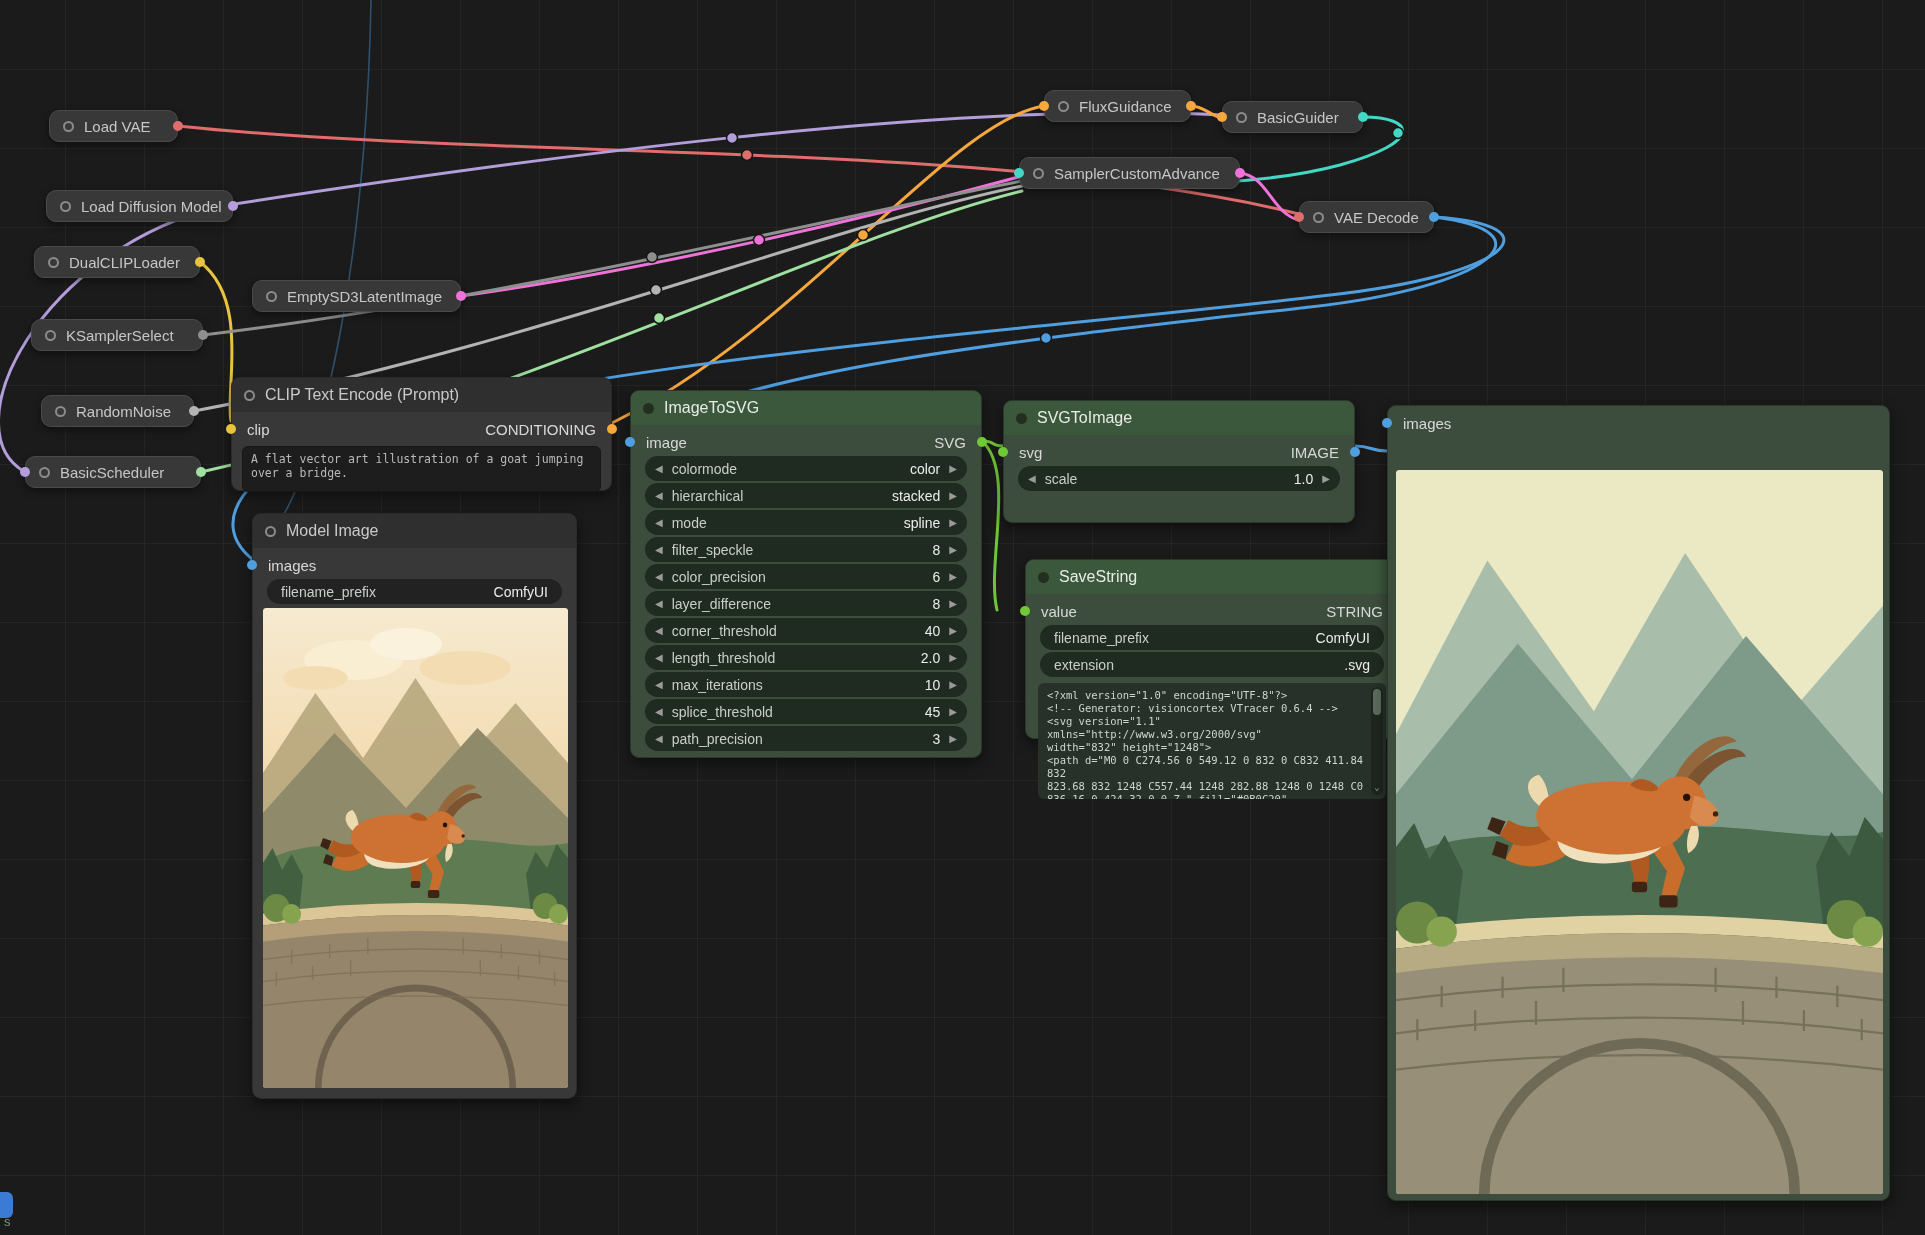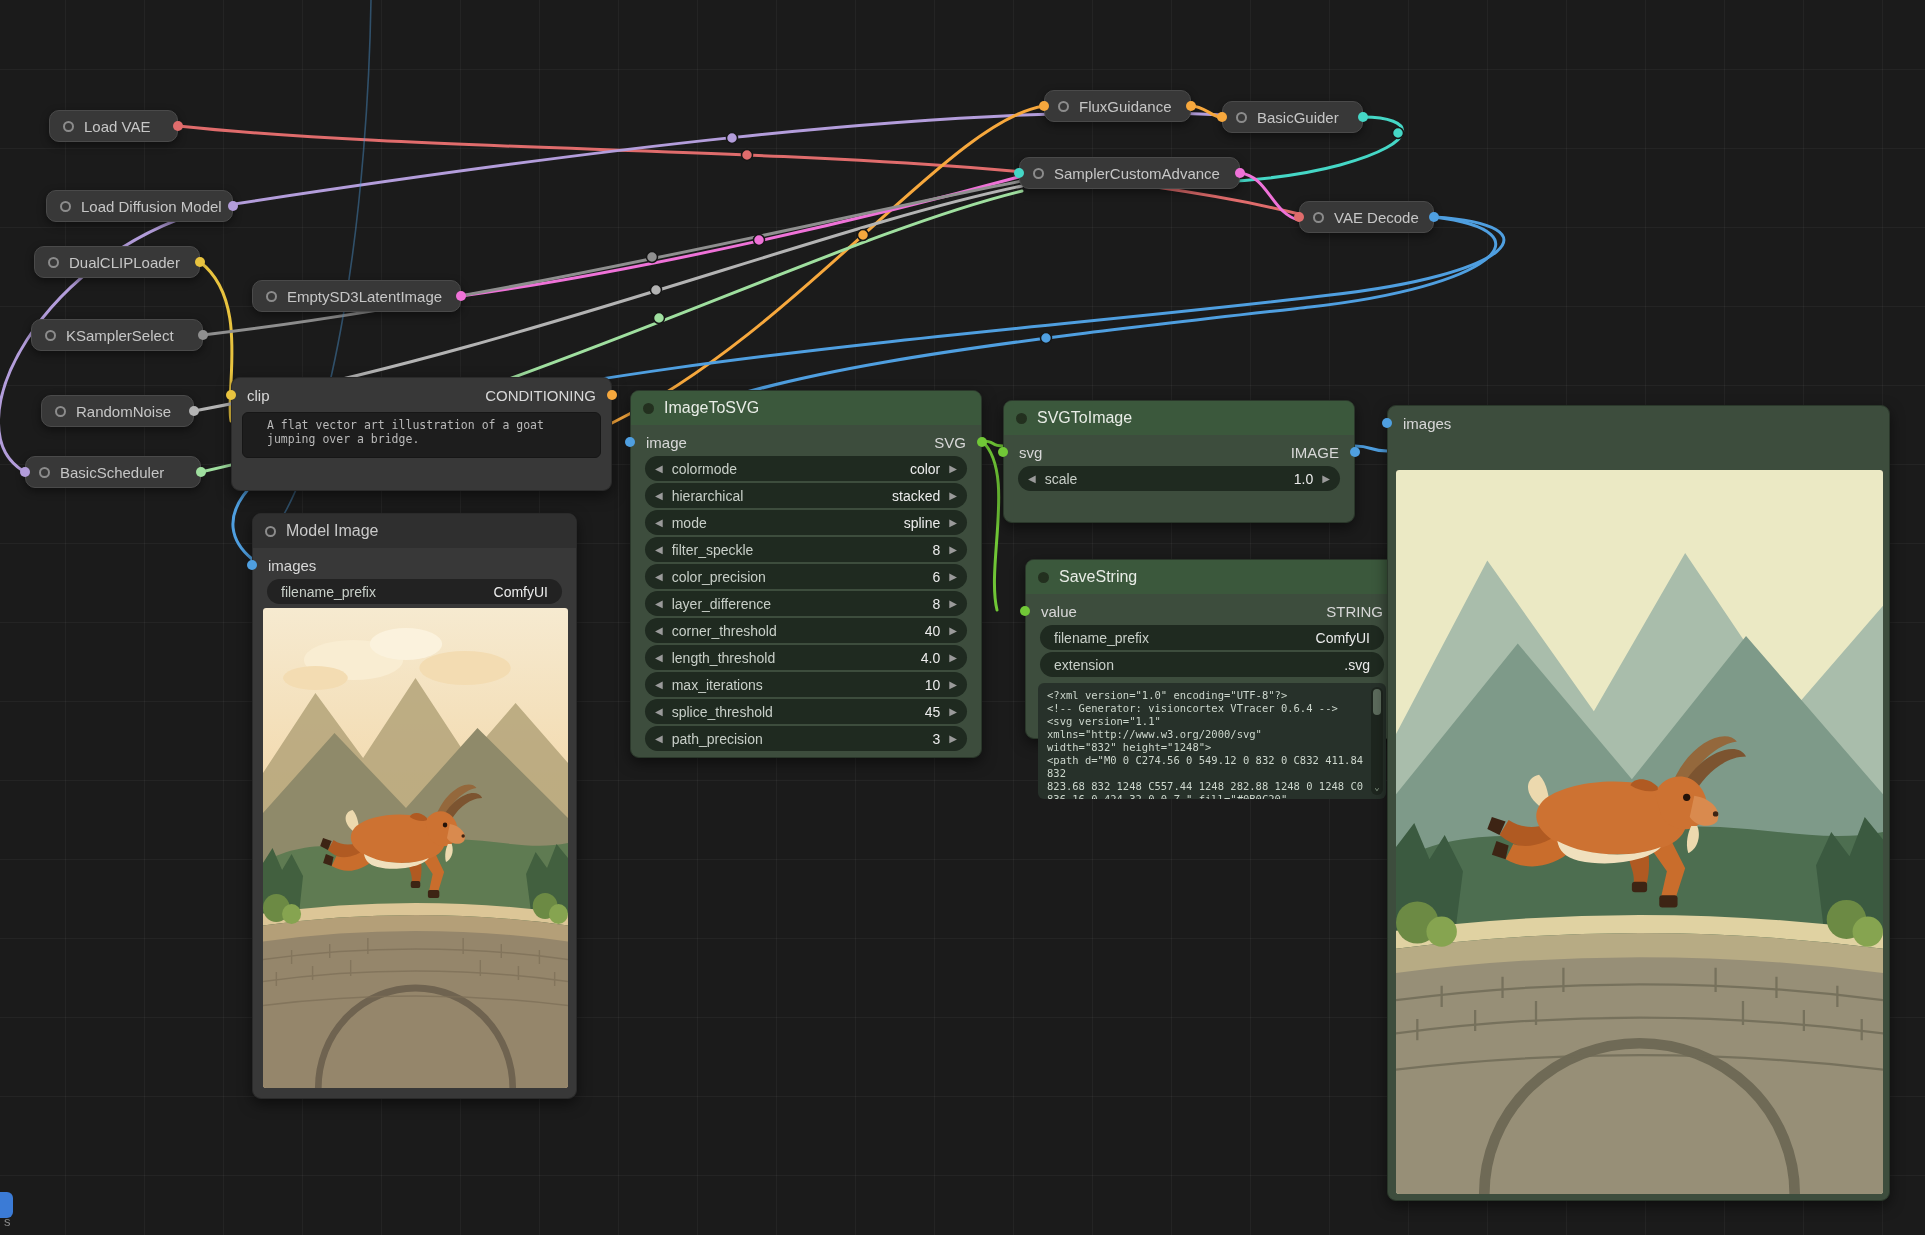--- a/index.html
+++ b/index.html
@@ -41,21 +41,21 @@
     padding:0 10px;font-size:14px;color:#d0d0d0}
   .gray .widget{background:#222}
   .widget .arr{font-size:10px;color:#9a9a9a;flex:none}
   .widget .wname{margin-left:9px;flex:1;text-align:left;color:#c8cfc8;white-space:nowrap}
   .widget .wval{margin-right:9px;color:#ececec;white-space:nowrap}
   .widget.textw{justify-content:space-between}
   .widget.textw .wname{margin-left:4px;flex:none}
   .widget.textw .wval{margin-right:4px}
 
   .prompt-box{margin:5px 10px;background:#1d1d1d;border:1px solid #161616;border-radius:6px;height:46px;
-    padding:5px 24px;font-family:"DejaVu Sans Mono",monospace;font-size:11.5px;line-height:14px;color:#b9b9b9}
+    padding:5px 8px;font-family:"DejaVu Sans Mono",monospace;font-size:11.5px;line-height:14px;color:#b9b9b9}
   .imgbox{position:absolute;border-radius:3px;overflow:hidden;background:#111}
   .imgbox svg{display:block;width:100%;height:100%}
   .codebox{position:relative;margin:6px 12px;background:#27312a;border-radius:6px;height:116px;
     padding:6px 22px 6px 9px;font-family:"DejaVu Sans Mono",monospace;font-size:10.5px;line-height:13px;
     color:#ccd6cc;overflow:hidden}
   .codebox .sb{position:absolute;right:3px;top:4px;bottom:4px;width:12px;background:#1e261f;border-radius:6px}
   .codebox .sb .thumb{position:absolute;top:2px;left:2px;width:8px;height:26px;background:#5c6b5c;border-radius:4px}
   .codebox .sb .chev{position:absolute;bottom:1px;left:0;width:12px;text-align:center;font-size:9px;color:#9ab09a}
 
   .corner-box{position:absolute;left:0;top:1192px;width:13px;height:26px;background:#3b7bd6;border-radius:0 6px 6px 0}
@@ -173,20 +173,24 @@
     <span class="dot r c-latent"></span>
   </div>
   <div class="cnode" style="left:1299px;top:201px;width:135px">
     <span class="dot l c-vae"></span>
     <span class="ring"></span>
     <span class="ctitle">VAE Decode</span>
     <span class="dot r c-image"></span>
   </div>
 
   <div class="node gray" style="left:231px;top:377px;width:381px;height:114px">
+    <div class="nhead">
+      <span class="ring"></span>
+      <span>CLIP Text Encode (Prompt)</span>
+    </div>
     <div class="slotrow">
       <span class="dot l c-clip"></span>
       <span>clip</span>
       <span>CONDITIONING</span>
       <span class="dot r c-cond"></span>
     </div>
     <div class="prompt-box">A flat vector art illustration of a goat jumping over a bridge.</div>
   </div>
 
   <div class="node gray" style="left:252px;top:513px;width:325px;height:586px">
@@ -334,21 +338,21 @@
     </div>
     <div class="widget">
       <span class="arr">◀</span>
       <span class="wname">corner_threshold</span>
       <span class="wval">40</span>
       <span class="arr">▶</span>
     </div>
     <div class="widget">
       <span class="arr">◀</span>
       <span class="wname">length_threshold</span>
-      <span class="wval">4.0</span>
+      <span class="wval">2.0</span>
       <span class="arr">▶</span>
     </div>
     <div class="widget">
       <span class="arr">◀</span>
       <span class="wname">max_iterations</span>
       <span class="wval">10</span>
       <span class="arr">▶</span>
     </div>
     <div class="widget">
       <span class="arr">◀</span>

